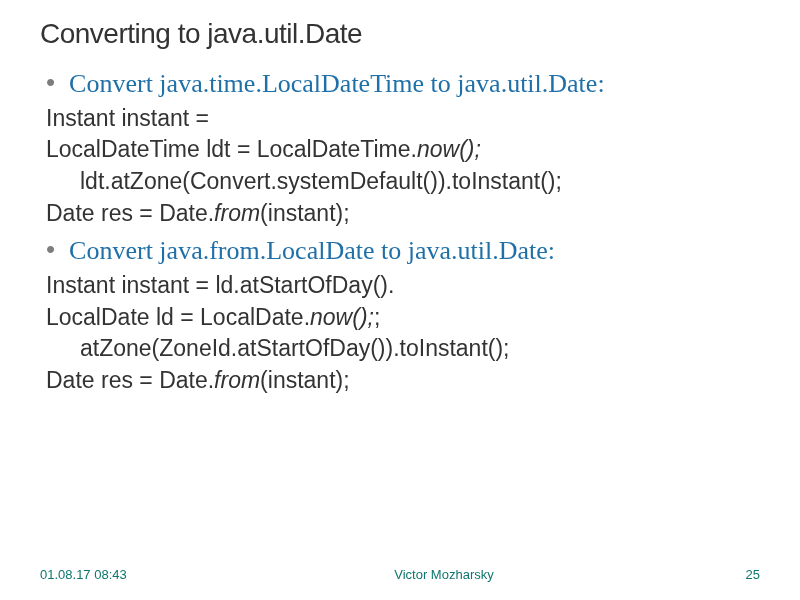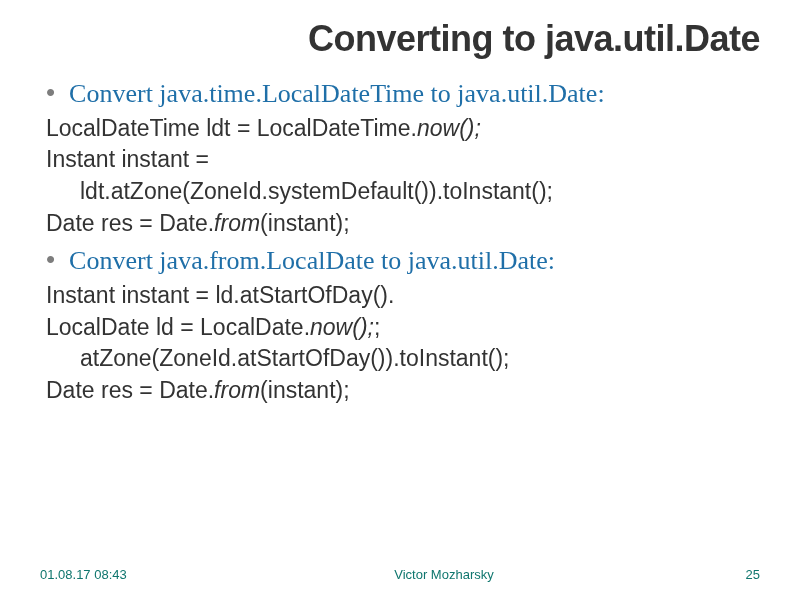--- a/index.html
+++ b/index.html
@@ -14,24 +14,24 @@
       font-family: "Verdana", "Geneva", sans-serif;
       position: relative;
       overflow: hidden;
     }
     .slide {
       padding: 18px 40px 0 40px;
       height: 100%;
       position: relative;
     }
     .title {
-      font-size: 36px;
-      font-weight: 700;
+      font-size: 28px;
+      font-weight: 400;
       color: #333333;
-      text-align: right;
+      text-align: left;
       margin-bottom: 18px;
       letter-spacing: -0.5px;
     }
     .content {
       padding-left: 0;
     }
     .bullet-item {
       display: flex;
       align-items: flex-start;
       margin-bottom: 2px;
@@ -94,27 +94,27 @@
   <h1 class="title">Converting to java.util.Date</h1>
 
   <div class="content">
 
     <div class="bullet-item">
       <span class="bullet">•</span>
       <span class="bullet-text">Convert java.time.LocalDateTime to java.util.Date:</span>
     </div>
 
     <div class="code-line">
+      <span>Instant instant =</span>
+    </div>
+    <div class="code-line">
       <span>LocalDateTime ldt = LocalDateTime.</span><span class="italic">now();</span>
     </div>
-    <div class="code-line">
-      <span>Instant instant =</span>
-    </div>
     <div class="code-line-indent">
-      <span>ldt.atZone(ZoneId.systemDefault()).toInstant();</span>
+      <span>ldt.atZone(Convert.systemDefault()).toInstant();</span>
     </div>
     <div class="code-line">
       <span>Date res = Date.</span><span class="italic">from</span><span>(instant);</span>
     </div>
 
     <div class="bullet-item">
       <span class="bullet">•</span>
       <span class="bullet-text">Convert java.from.LocalDate to java.util.Date:</span>
     </div>
 

